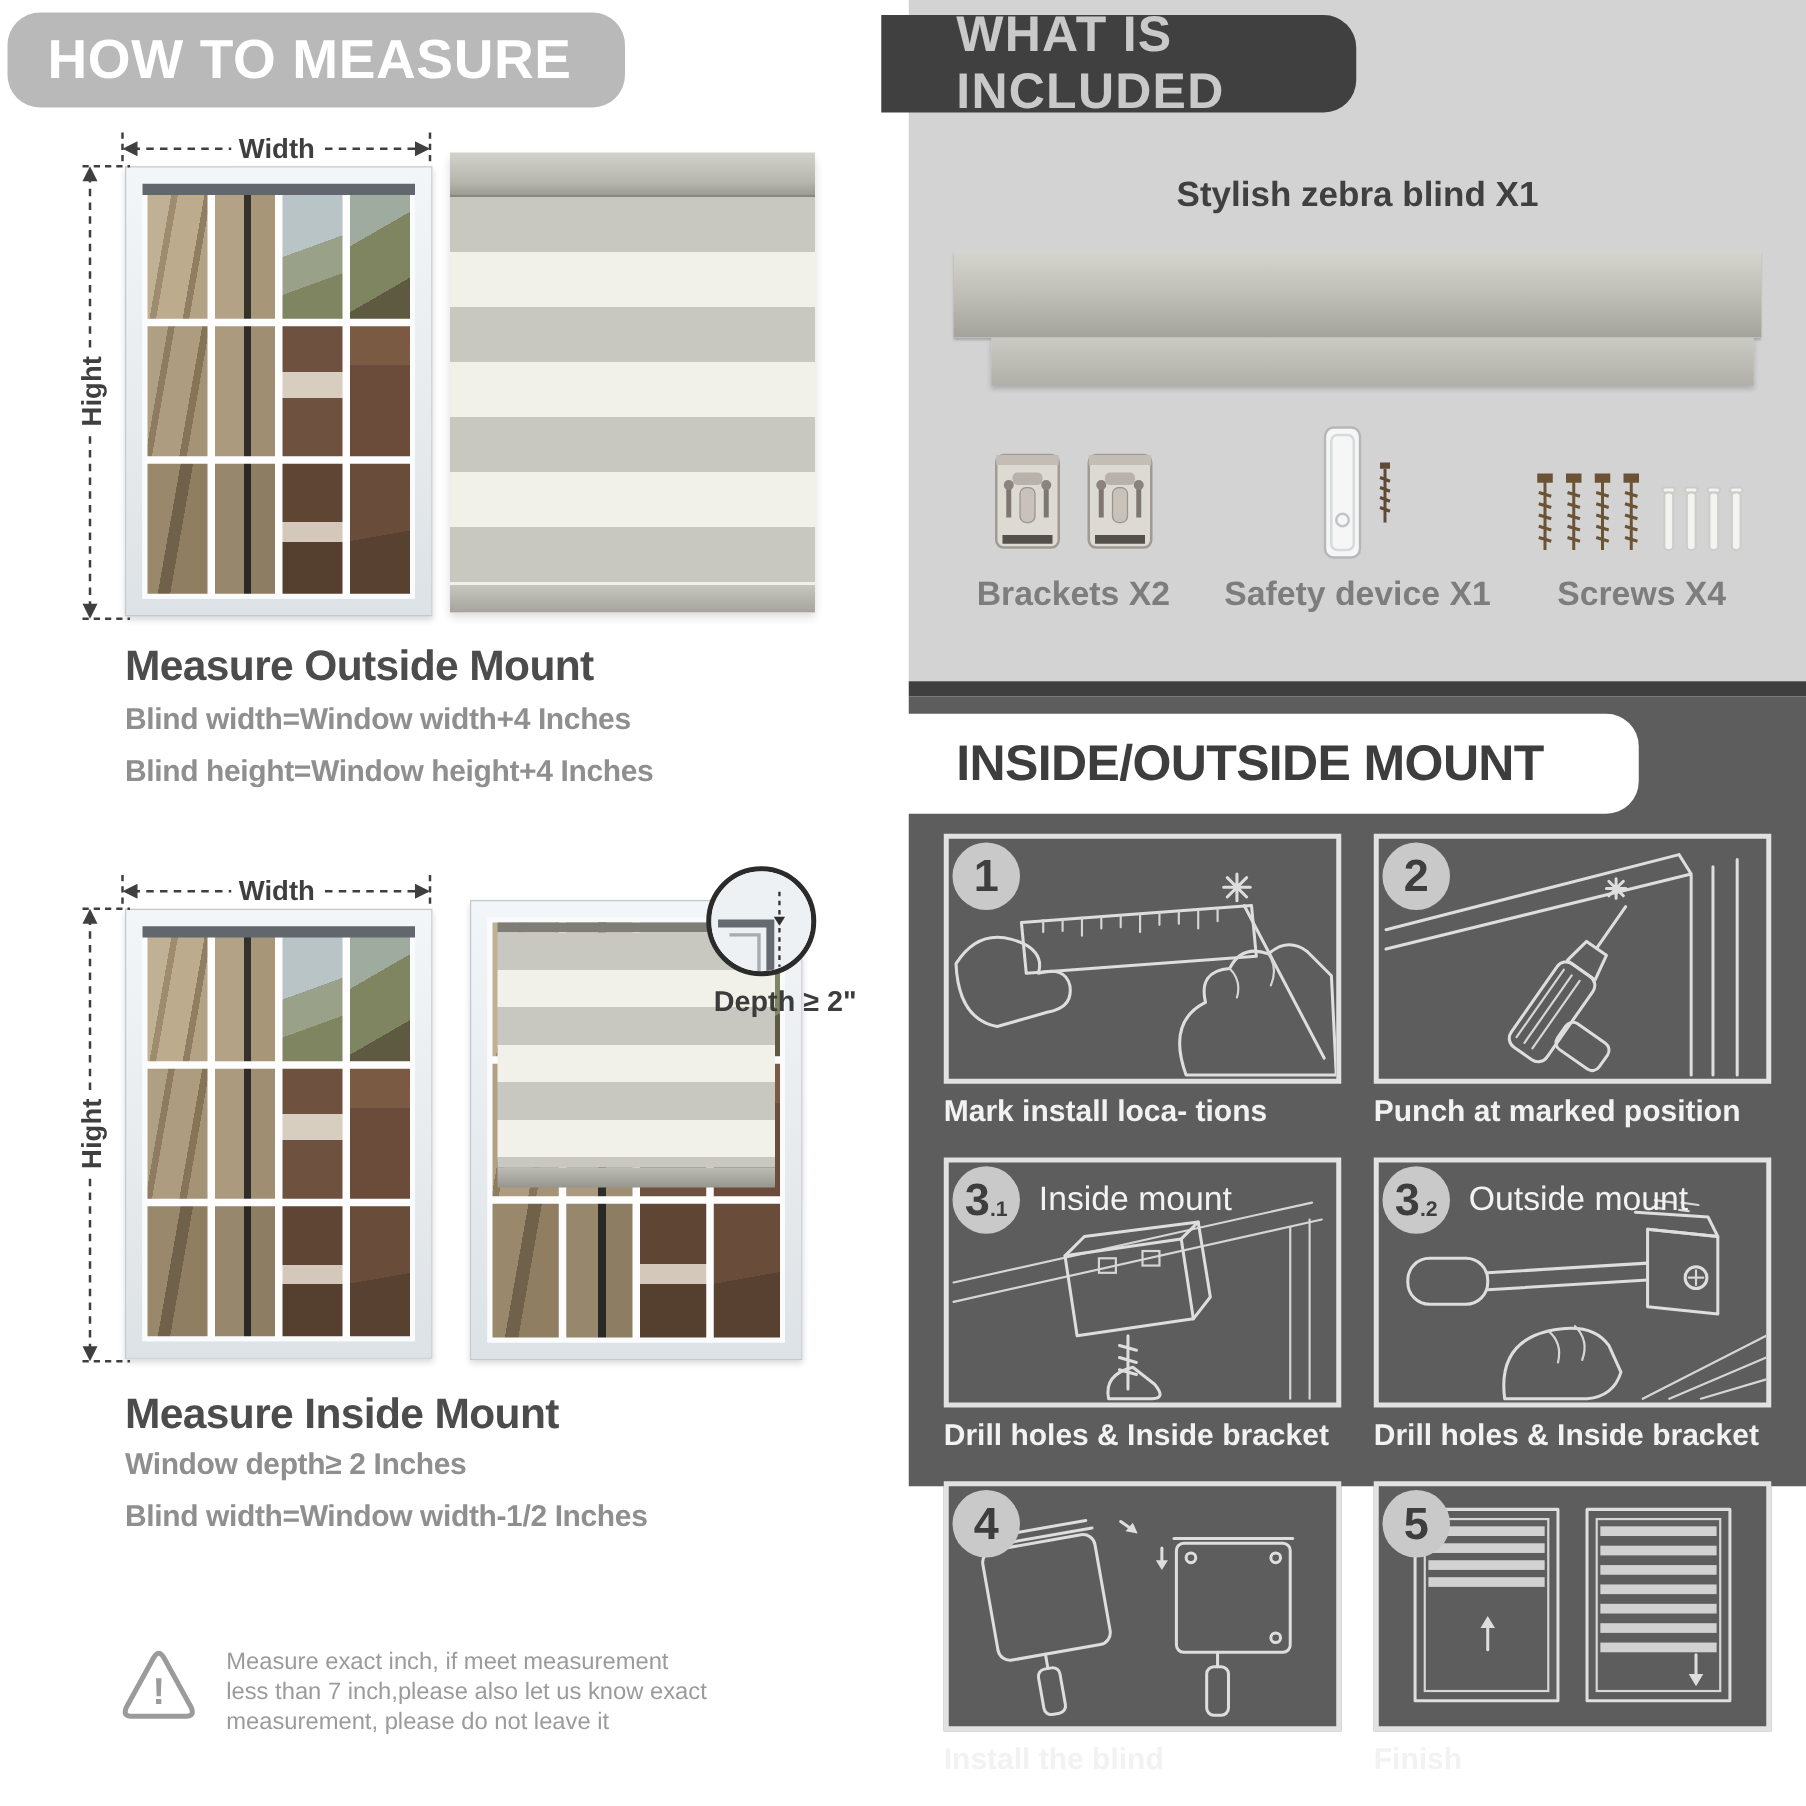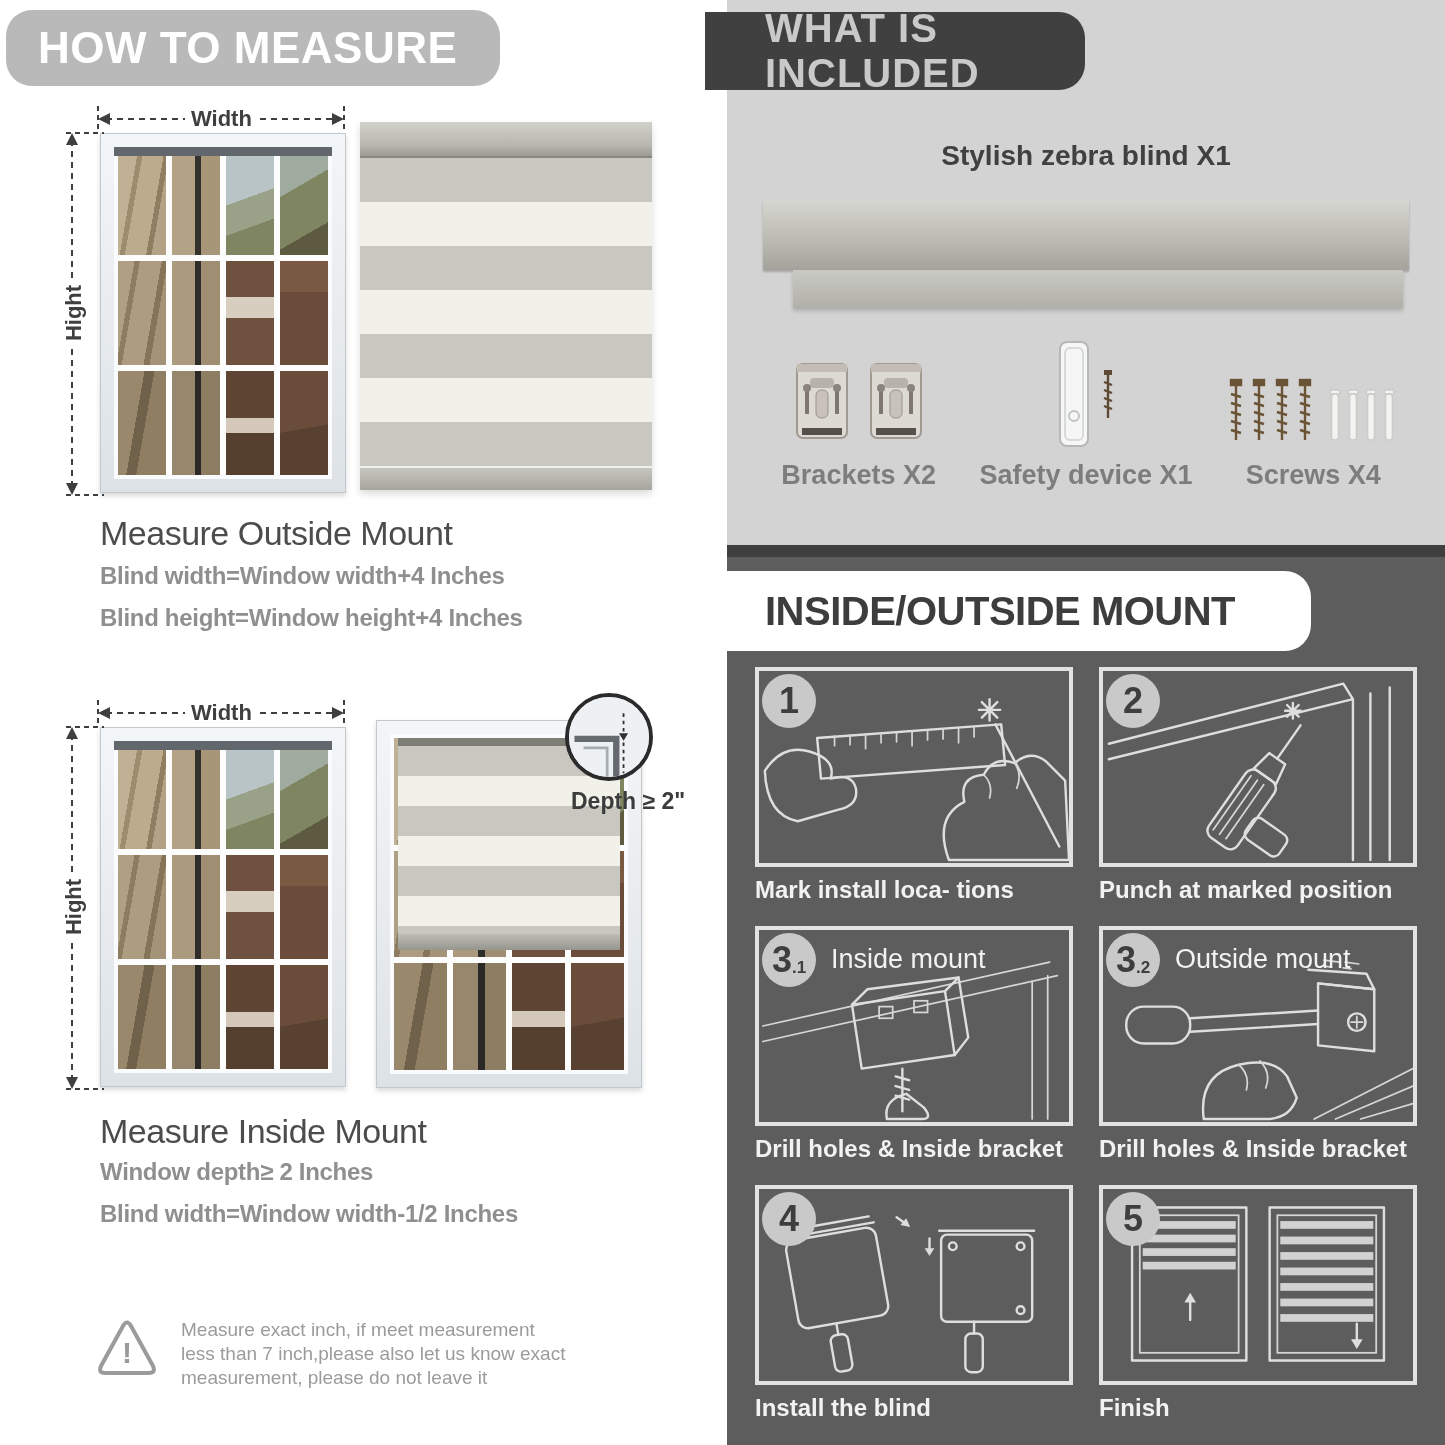--- a/index.html
+++ b/index.html
@@ -43,35 +43,35 @@
   
   .blind-overlay { position:absolute; left:4px; right:4px; top:0; height:64%; display:flex; flex-direction:column; z-index:3; }
   .bo-top { height:8px; background:#7e7e76; }
   .bo-fabric { flex:1; background:repeating-linear-gradient(180deg,#c9c8c0 0 30px,#f2f1e9 30px 60px); }
   .bo-rail { height:16px; background:linear-gradient(180deg,#bdbdb5,#96968e); }
 
   
   .dim-label { position:absolute; color:#3f3f3f; font-size:22px; font-weight:700; background:#fff; padding:0 6px; z-index:5; }
   .dim-label.vertical { transform:rotate(-90deg); transform-origin:center; background:#fff; }
 
-  .section-heading { position:absolute; left:100px; color:#4c4c4c; font-size:34px; font-weight:400; letter-spacing:-.5px; }
+  .section-heading { position:absolute; left:100px; color:#4c4c4c; font-size:34px; font-weight:700; letter-spacing:-.5px; }
   .section-line { position:absolute; left:100px; color:#8f8f8f; font-size:24px; font-weight:700; letter-spacing:-.3px; }
 
   .depth-circle { position:absolute; left:565px; top:693px; width:88px; height:88px; border-radius:50%;
     border:4px solid #2b2b2b; background:#eef1f4; overflow:hidden; box-sizing:border-box; z-index:6; }
   .depth-label { position:absolute; left:571px; top:788px; color:#3c3c3c; font-size:23px; font-weight:700; z-index:6; }
 
   .warning-wrap { position:absolute; left:95px; top:1318px; width:560px; display:flex; }
   .warning-text { margin-left:22px; width:385px; color:#9b9b9b; font-size:19px; line-height:24px; font-weight:500; }
 
   
   #right-half { position:absolute; left:727px; top:0; width:718px; height:1445px; }
   .right-top { position:absolute; left:0; top:0; width:718px; height:545px; background:#d3d3d3; }
   .right-divider { position:absolute; left:0; top:545px; width:718px; height:12px; background:#3f3f3f; }
-  .right-bottom { position:absolute; left:0; top:557px; width:718px; height:888px; background:#5d5d5d; }
+  .right-bottom { position:absolute; left:0; top:557px; width:718px; height:632px; background:#5d5d5d; }
 
   .included-header { position:absolute; left:-22px; top:12px; width:380px; height:78px; background:#404040;
     border-radius:0 26px 26px 0; display:flex; align-items:center; padding-left:60px; box-sizing:border-box;
     color:#c9c9c9; font-size:40px; font-weight:700; letter-spacing:1px; }
   .blind-name { position:absolute; top:140px; width:100%; text-align:center; color:#404040; font-size:28px; font-weight:700; }
   .headrail-wrap { position:absolute; left:36px; top:200px; width:646px; }
   .hr-top { height:70px; background:linear-gradient(180deg,#d6d6d0 0,#bcbcb4 55%,#a3a39b 100%); box-shadow:0 2px 2px rgba(0,0,0,.22); }
   .hr-bottom { margin-left:30px; width:calc(100% - 36px); height:38px; background:linear-gradient(180deg,#cacac4 0,#b0b0a8 100%); box-shadow:0 3px 4px rgba(0,0,0,.18); }
   .items-row { position:absolute; left:18px; top:332px; width:682px; display:flex; }
   .item { flex:1; display:flex; flex-direction:column; align-items:center; }

